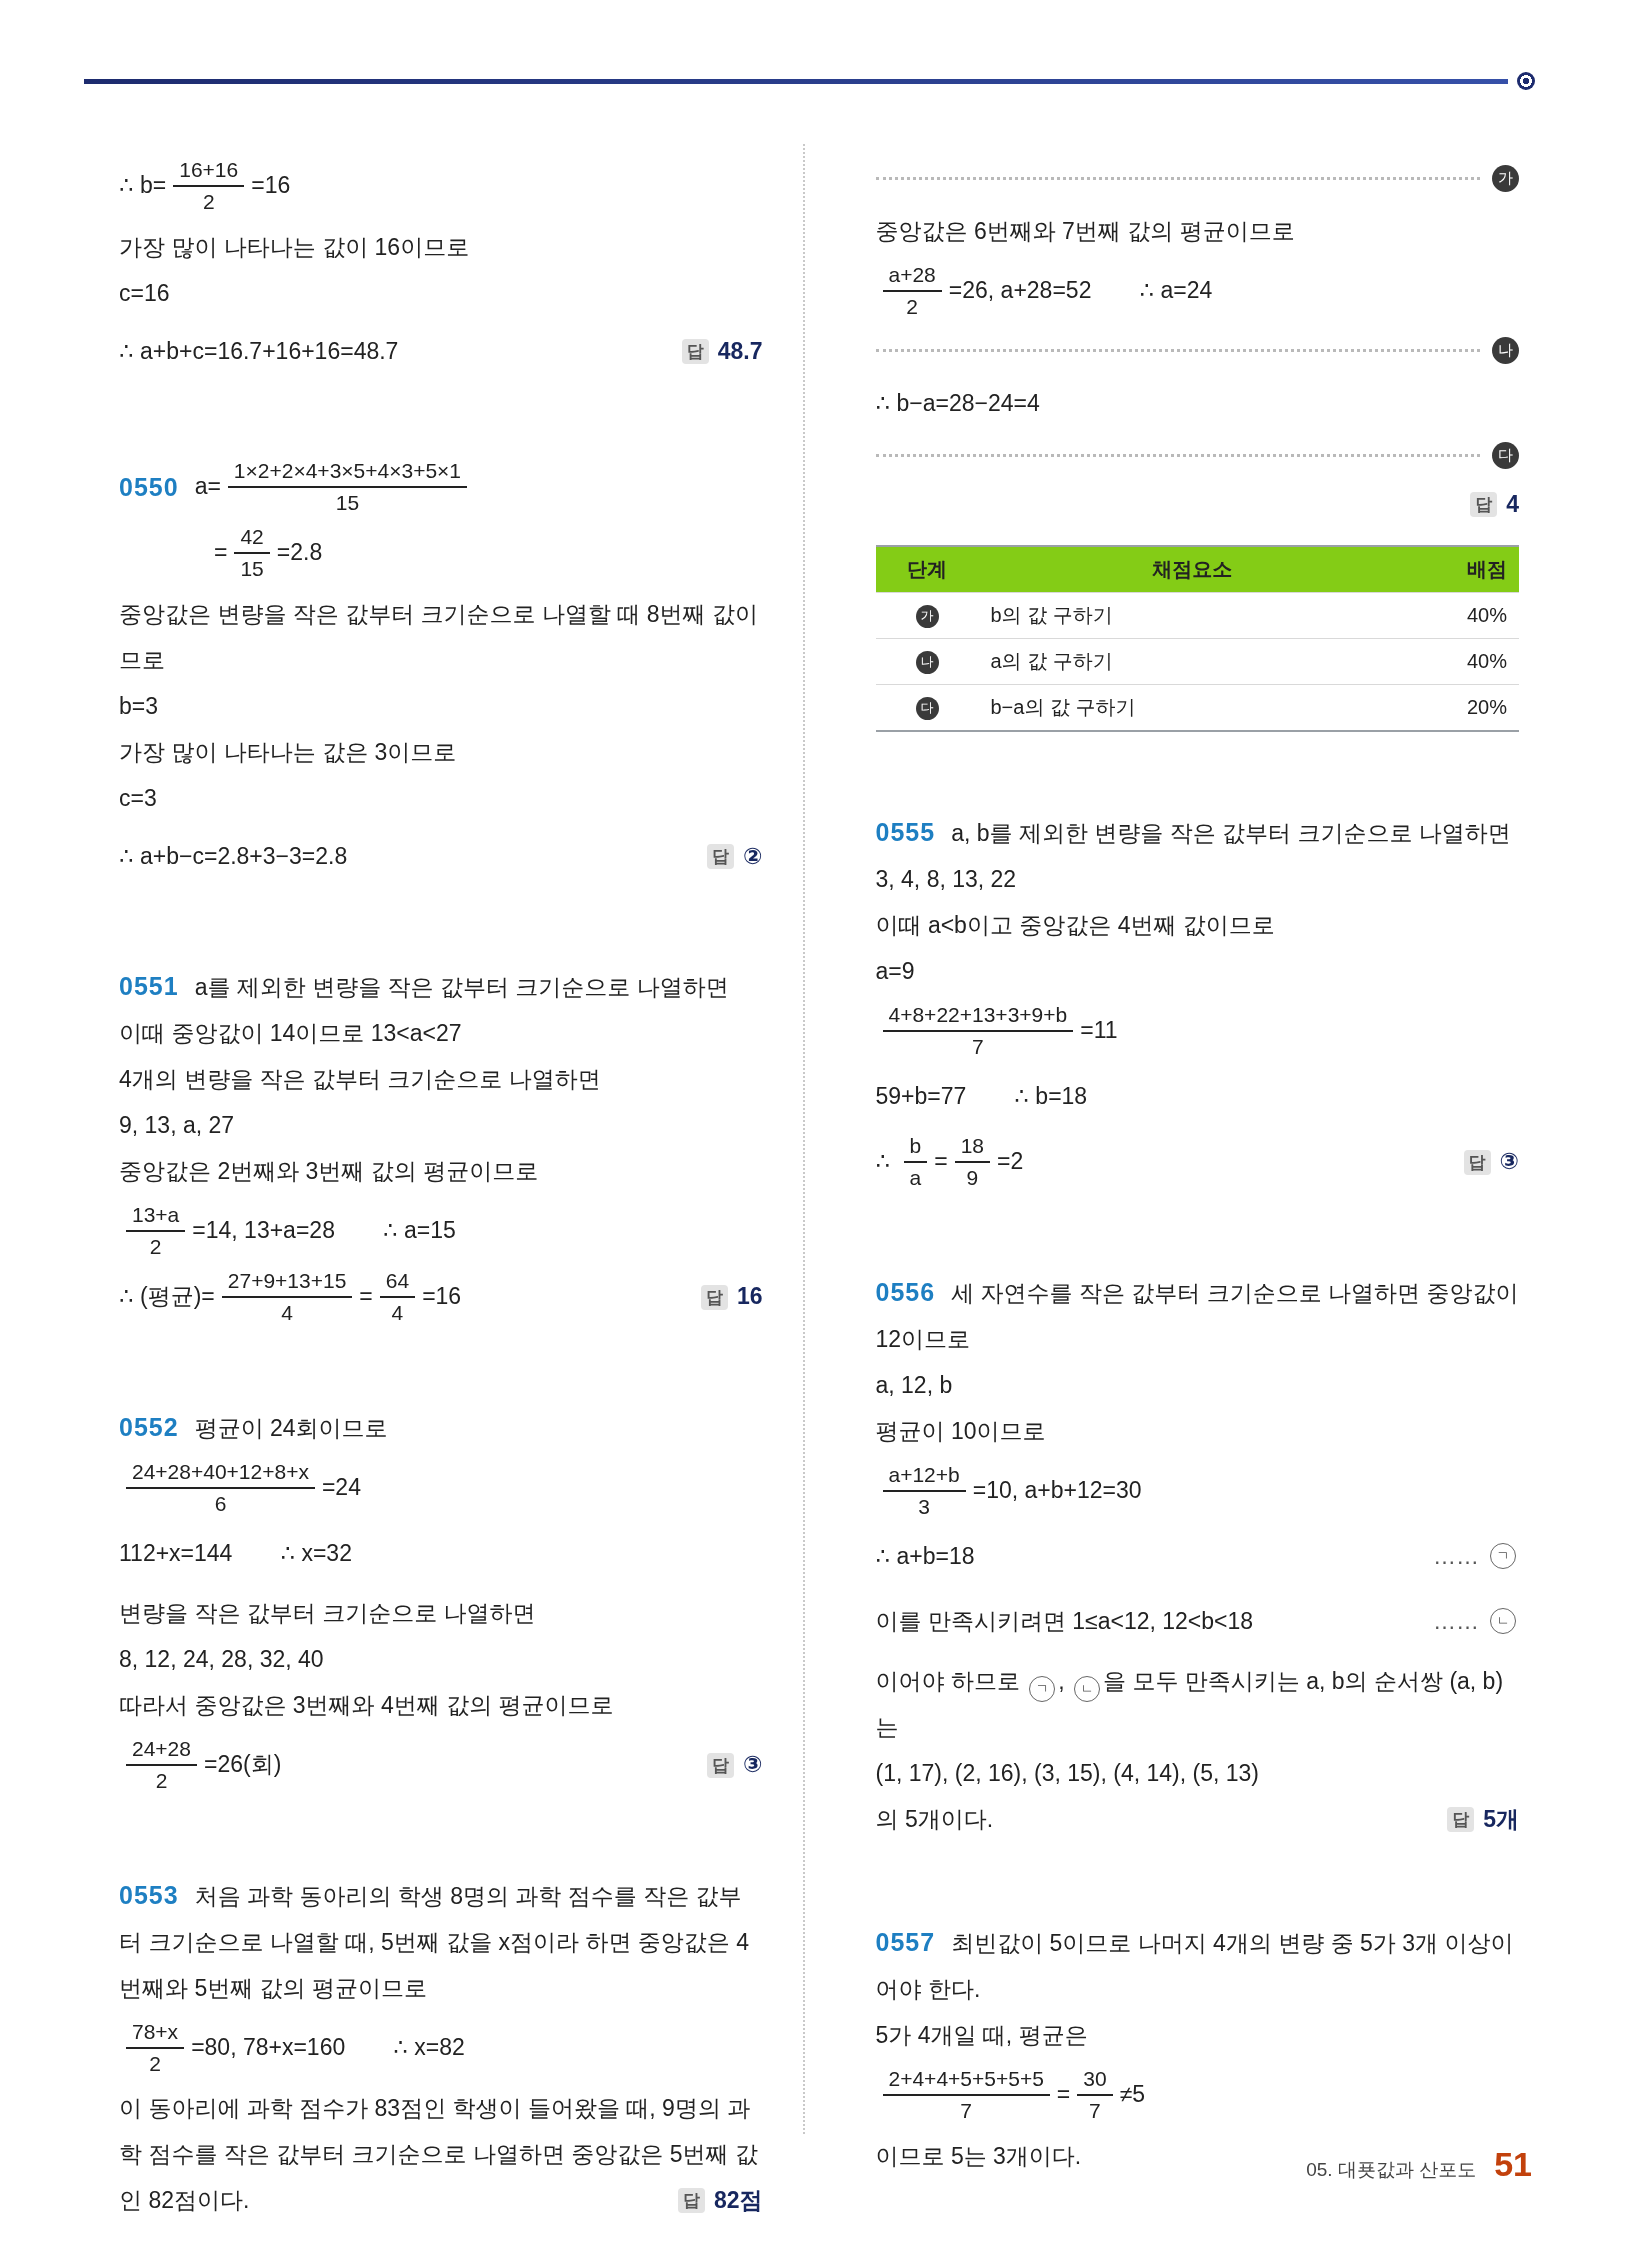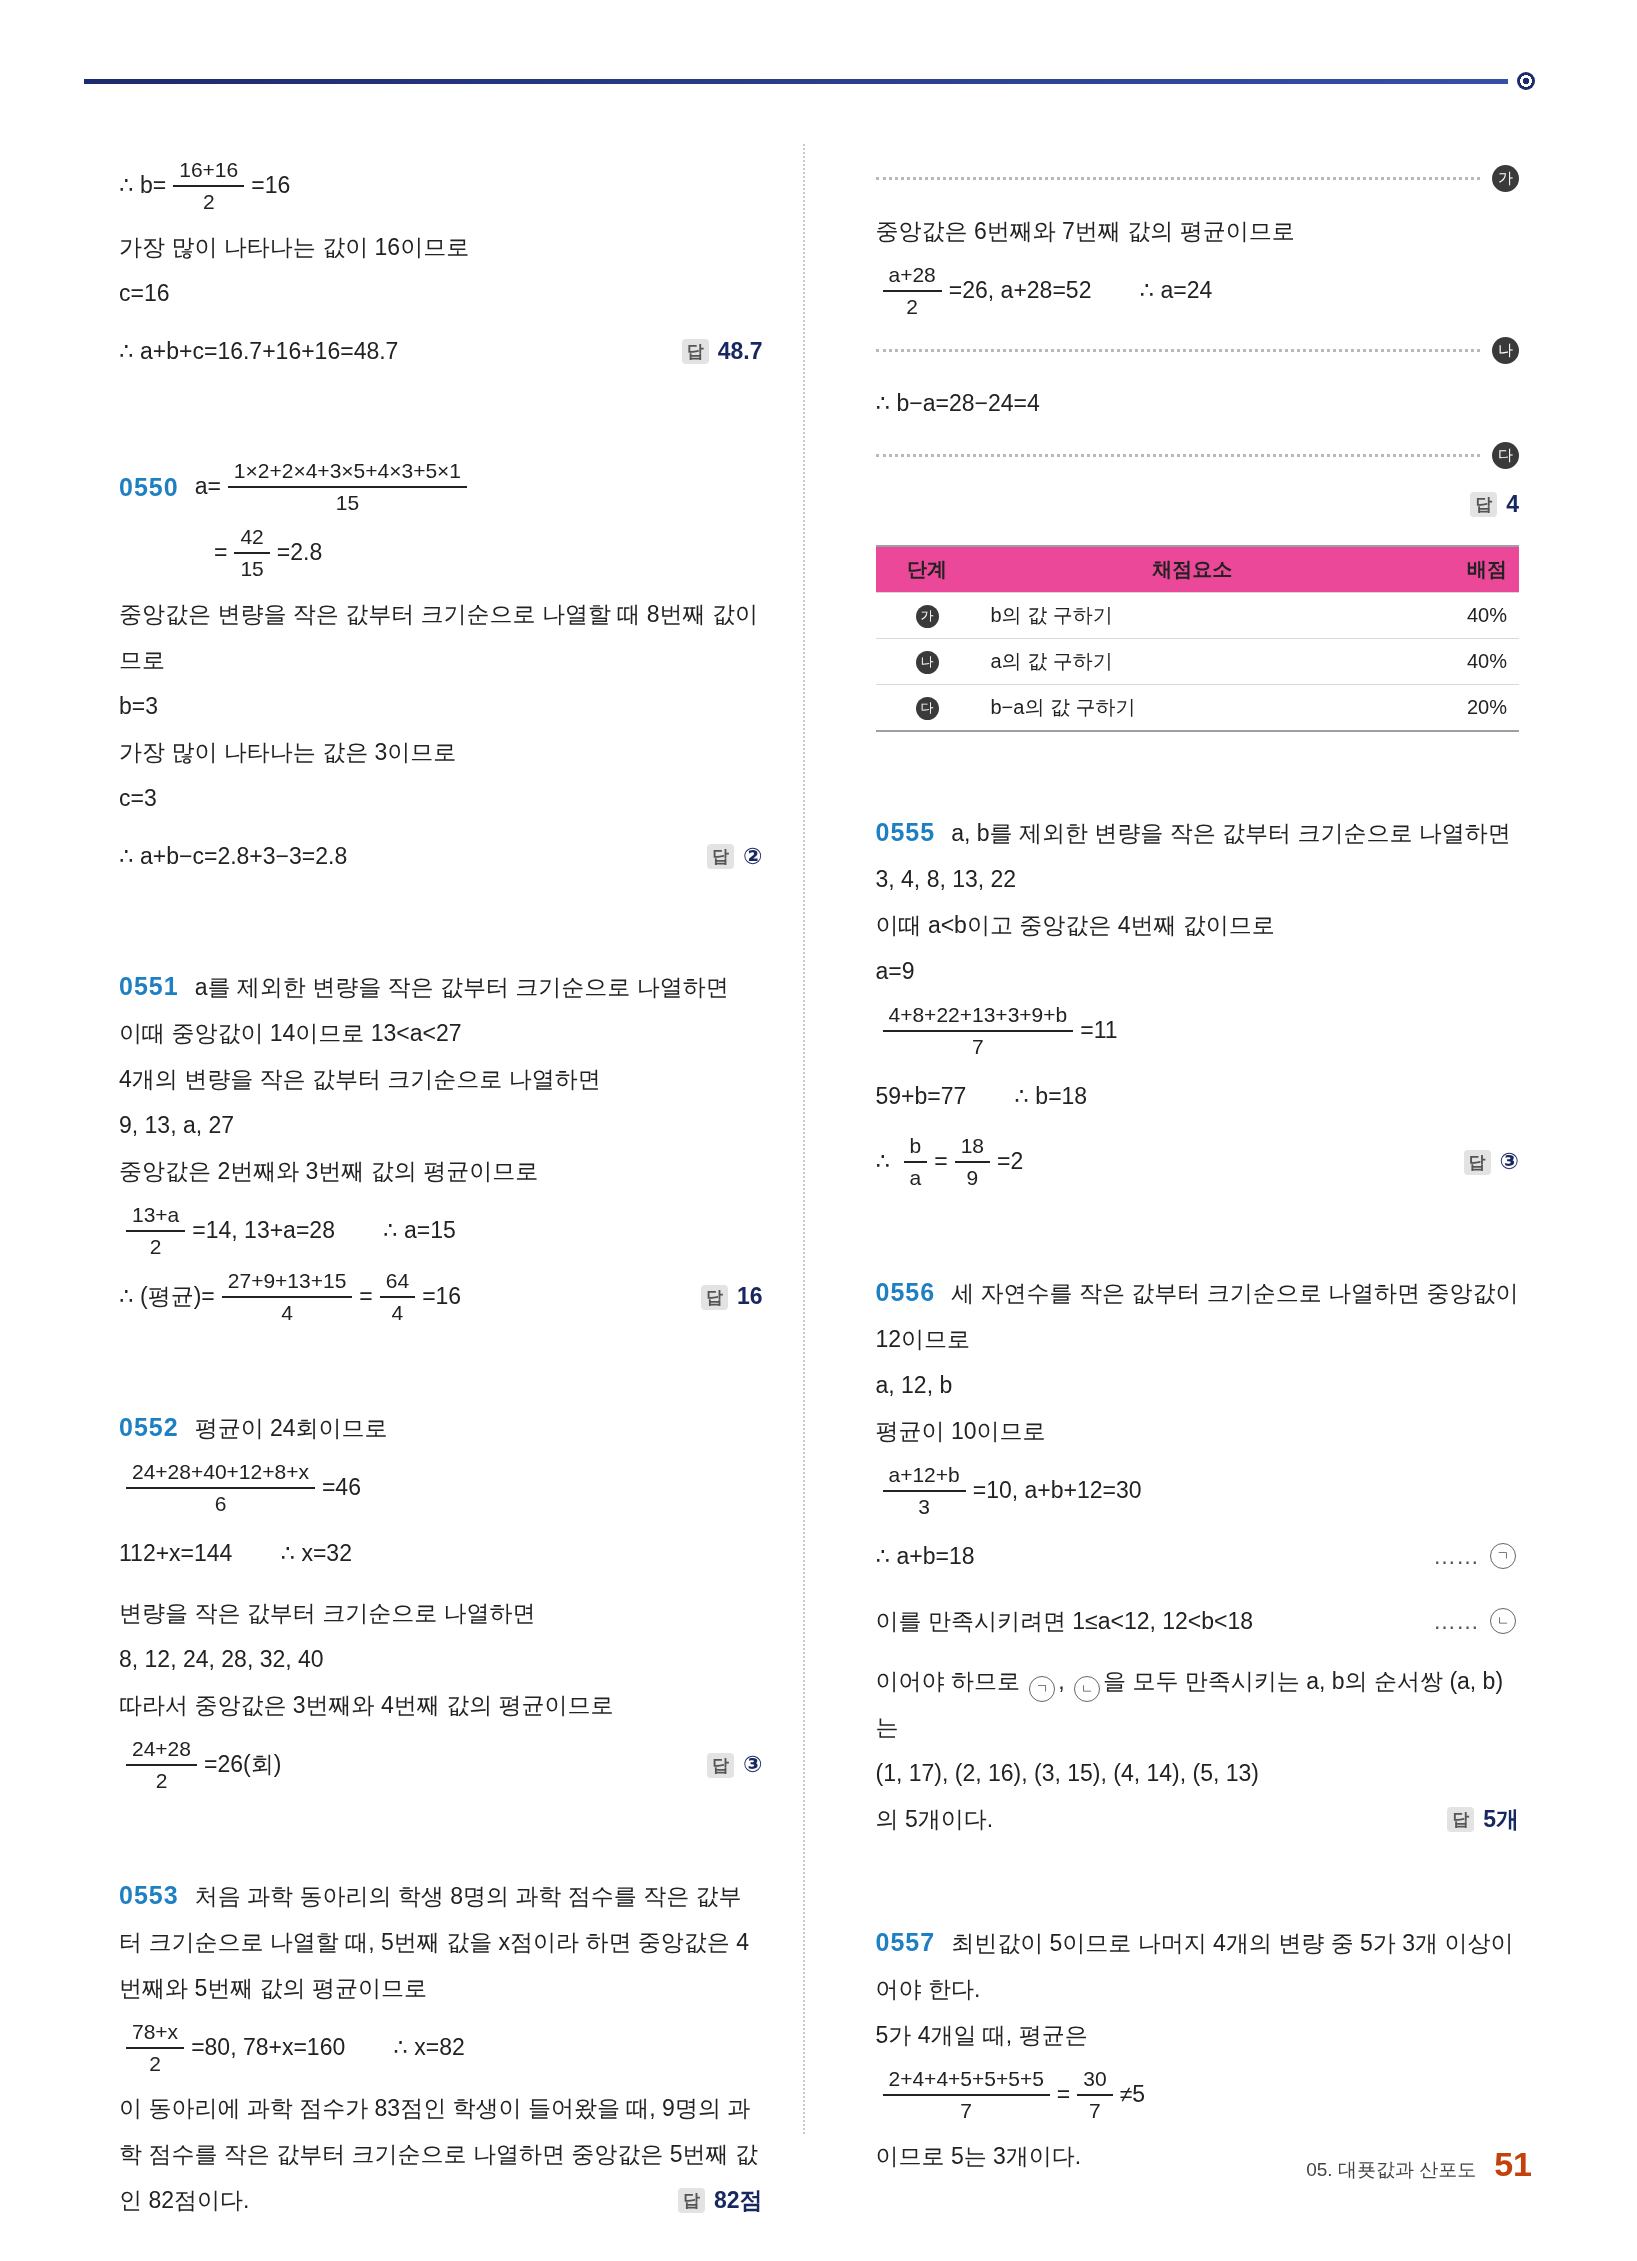--- a/index.html
+++ b/index.html
@@ -33,21 +33,21 @@
   .cbadge{width:27px;height:27px;border-radius:50%;background:#3a3a3a;color:#fff;font-size:15px;
     display:inline-flex;align-items:center;justify-content:center;flex:none;}
   .cbadge.sm{width:23px;height:23px;font-size:13px;}
   .ref{width:24px;height:24px;border-radius:50%;border:1.5px solid #666;color:#555;font-size:13px;
     display:inline-flex;align-items:center;justify-content:center;flex:none;margin:0 3px;vertical-align:-4px;}
   .steprule{display:flex;align-items:center;gap:12px;margin:16px 0;}
   .dots{flex:1;border-top:3px dotted #b9b9b9;}
   .tailref{margin-left:auto;display:inline-flex;align-items:center;gap:8px;color:#555;}
   .gtable{width:100%;border-collapse:collapse;font-size:20px;margin-top:20px;
     border-top:2px solid #9aa0a6;border-bottom:2px solid #9aa0a6;}
-  .gtable th{background:#ec4899;font-weight:bold;padding:9px 12px;}
+  .gtable th{background:#84cc16;font-weight:bold;padding:9px 12px;}
   .gtable td{padding:9px 12px;border-top:1.5px solid #d9d9d9;}
   .gtable th.c1,.gtable td.c1{width:79px;text-align:center;}
   .gtable th.c3,.gtable td.c3{width:89px;text-align:right;}
   .gtable th.c2{text-align:center;}
   .gtable td.c2{text-align:left;}
   .footer{position:absolute;right:106px;bottom:77px;display:flex;align-items:baseline;gap:18px;}
   .fsec{font-size:19px;color:#444;}
   .fpage{font-size:34px;font-weight:bold;color:#c2410c;}
 </style>
 </head>
@@ -144,21 +144,21 @@
       </div>
     </div>
 
     <div class="block">
       <div class="line"><span class="pnum">0552</span><span>평균이 24회이므로</span></div>
       <div class="mline">
         <span class="frac">
             <span class="fn">24+28+40+12+8+x</span>
             <span class="fd">6</span>
           </span>
-        <span class="seg">=46</span>
+        <span class="seg">=24</span>
       </div>
       <div class="mline">
         <span class="seg">112+x=144</span>
         <span class="seg gap">∴ x=32</span>
       </div>
       <div class="line">변량을 작은 값부터 크기순으로 나열하면</div>
       <div class="line">8, 12, 24, 28, 32, 40</div>
       <div class="line">따라서 중앙값은 3번째와 4번째 값의 평균이므로</div>
       <div class="mline">
         <span class="frac">

